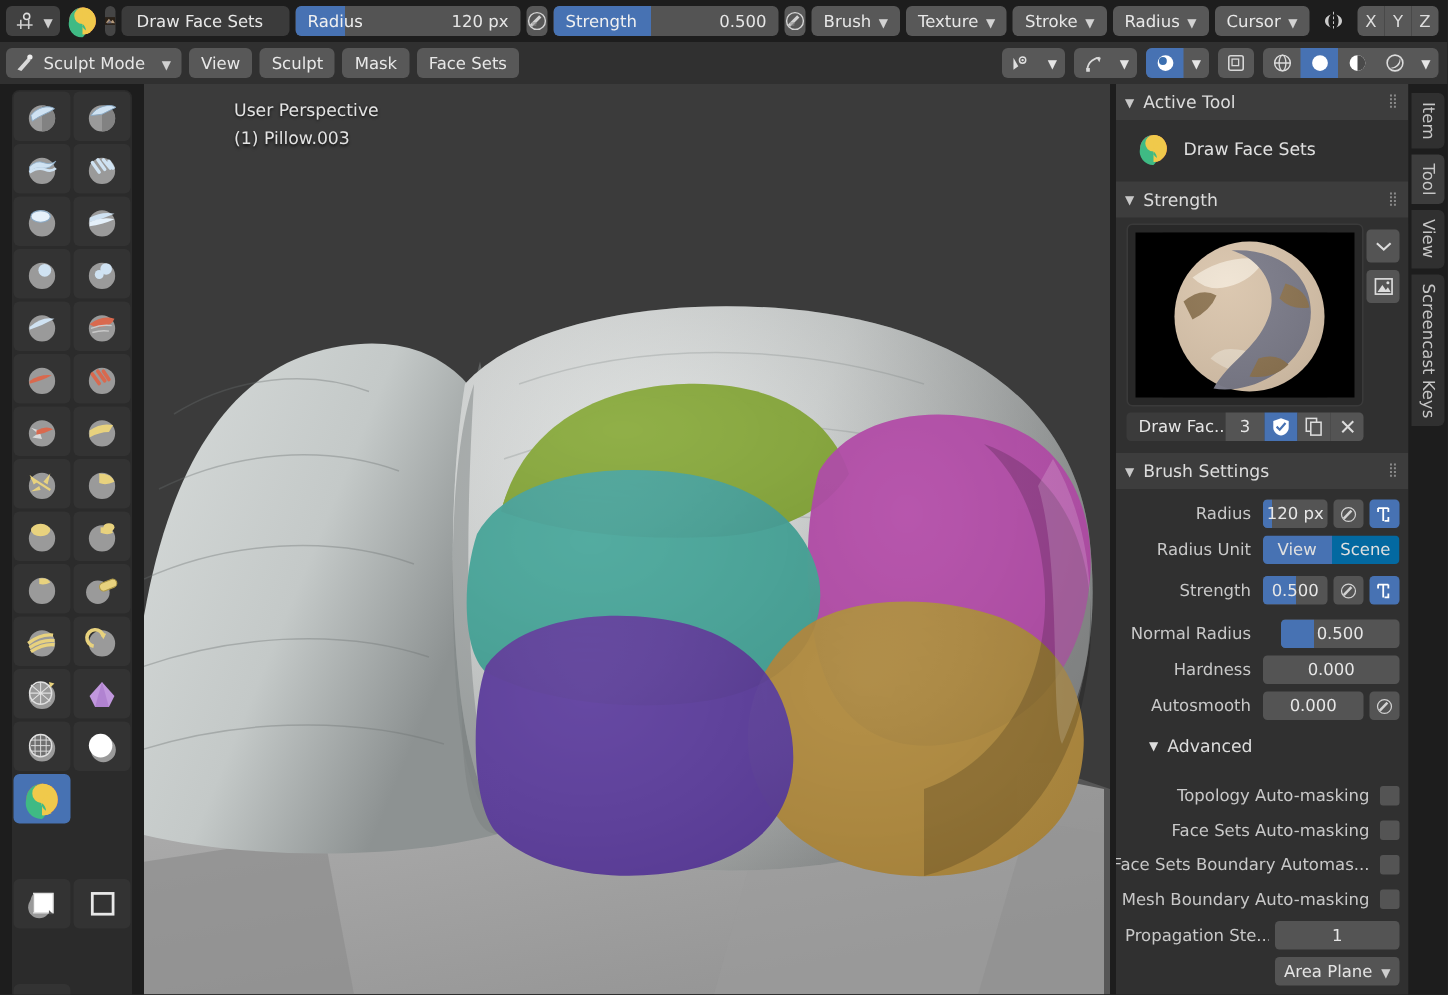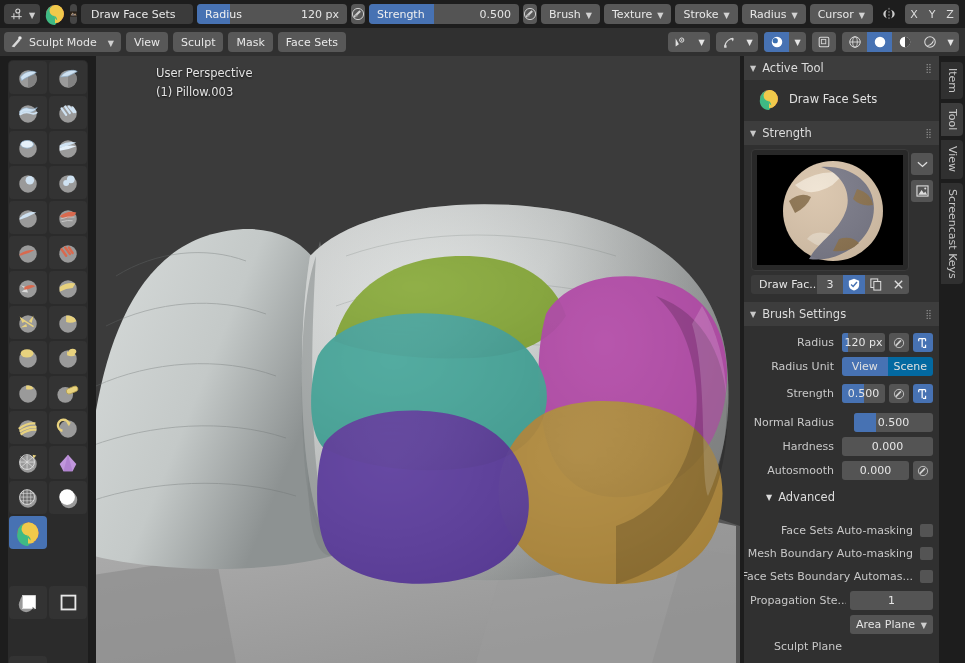--- a/index.html
+++ b/index.html
@@ -811,29 +811,33 @@
     </div>
 
     <div class="subhdr" style="margin-top:5px;">
       <span class="tri">▼</span>
       <span>Advanced</span>
     </div>
   </div>
 
   <div class="psec" style="padding-top:6px;">
     <div class="crow">
+      <span class="cl">Topology Auto-masking</span>
+      <span class="checkbox"></span>
+    </div>
+    <div class="crow">
       <span class="cl">Face Sets Auto-masking</span>
       <span class="checkbox"></span>
     </div>
     <div class="crow">
+      <span class="cl">Face Sets Boundary Automas...</span>
+      <span class="checkbox"></span>
+    </div>
+    <div class="crow">
       <span class="cl">Mesh Boundary Auto-masking</span>
-      <span class="checkbox"></span>
-    </div>
-    <div class="crow">
-      <span class="cl">Face Sets Boundary Automas...</span>
       <span class="checkbox"></span>
     </div>
 
     <div class="prow" style="margin-top:3px;">
       <div class="plabel" style="width:96px;">Propagation Ste...</div>
       <div class="pfield">
         <span>1</span>
       </div>
     </div>
 

